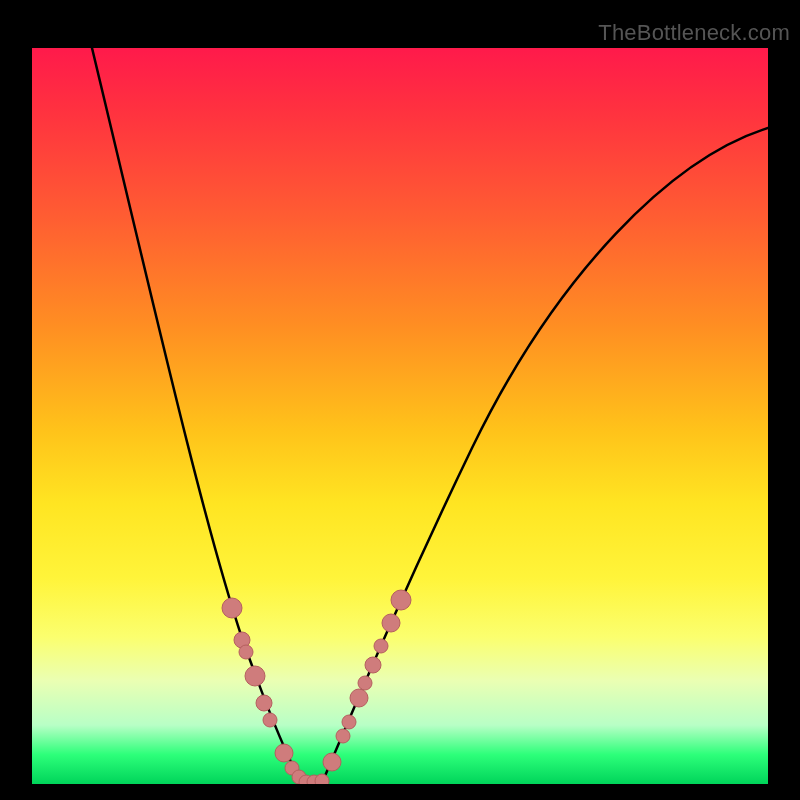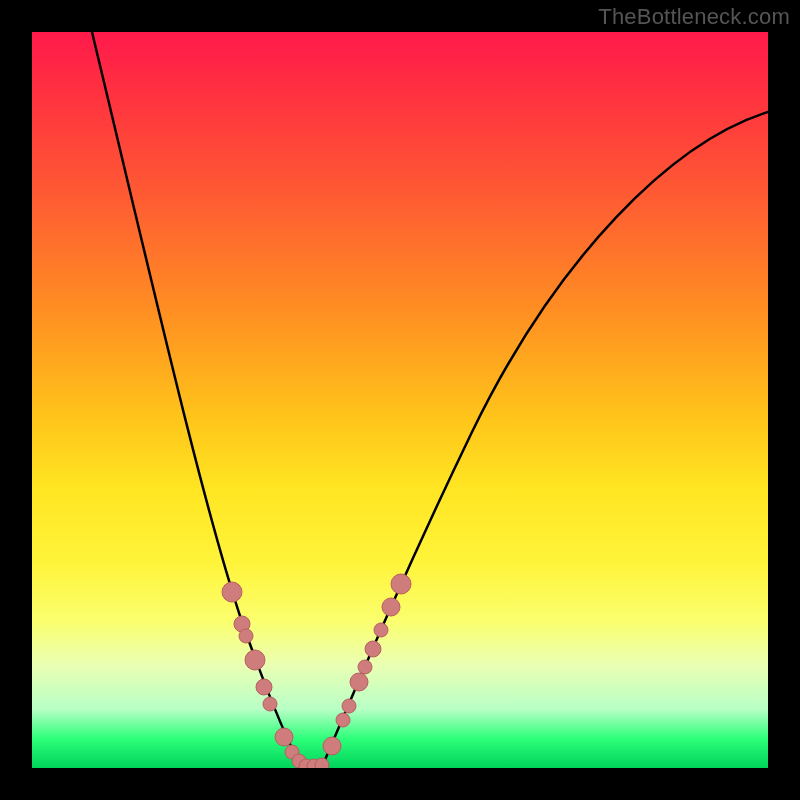--- a/index.html
+++ b/index.html
@@ -7,21 +7,21 @@
     padding: 0;
     width: 800px;
     height: 800px;
     background: #000;
     overflow: hidden;
     font-family: Arial, Helvetica, sans-serif;
   }
   .frame {
     position: absolute;
     left: 0;
-    top: 0;
+    top: 16px;
     width: 800px;
     height: 664px;
     background: #000;
   }
   .plot {
     position: absolute;
     left: 32px;
     top: 32px;
     width: 736px;
     height: 736px;

